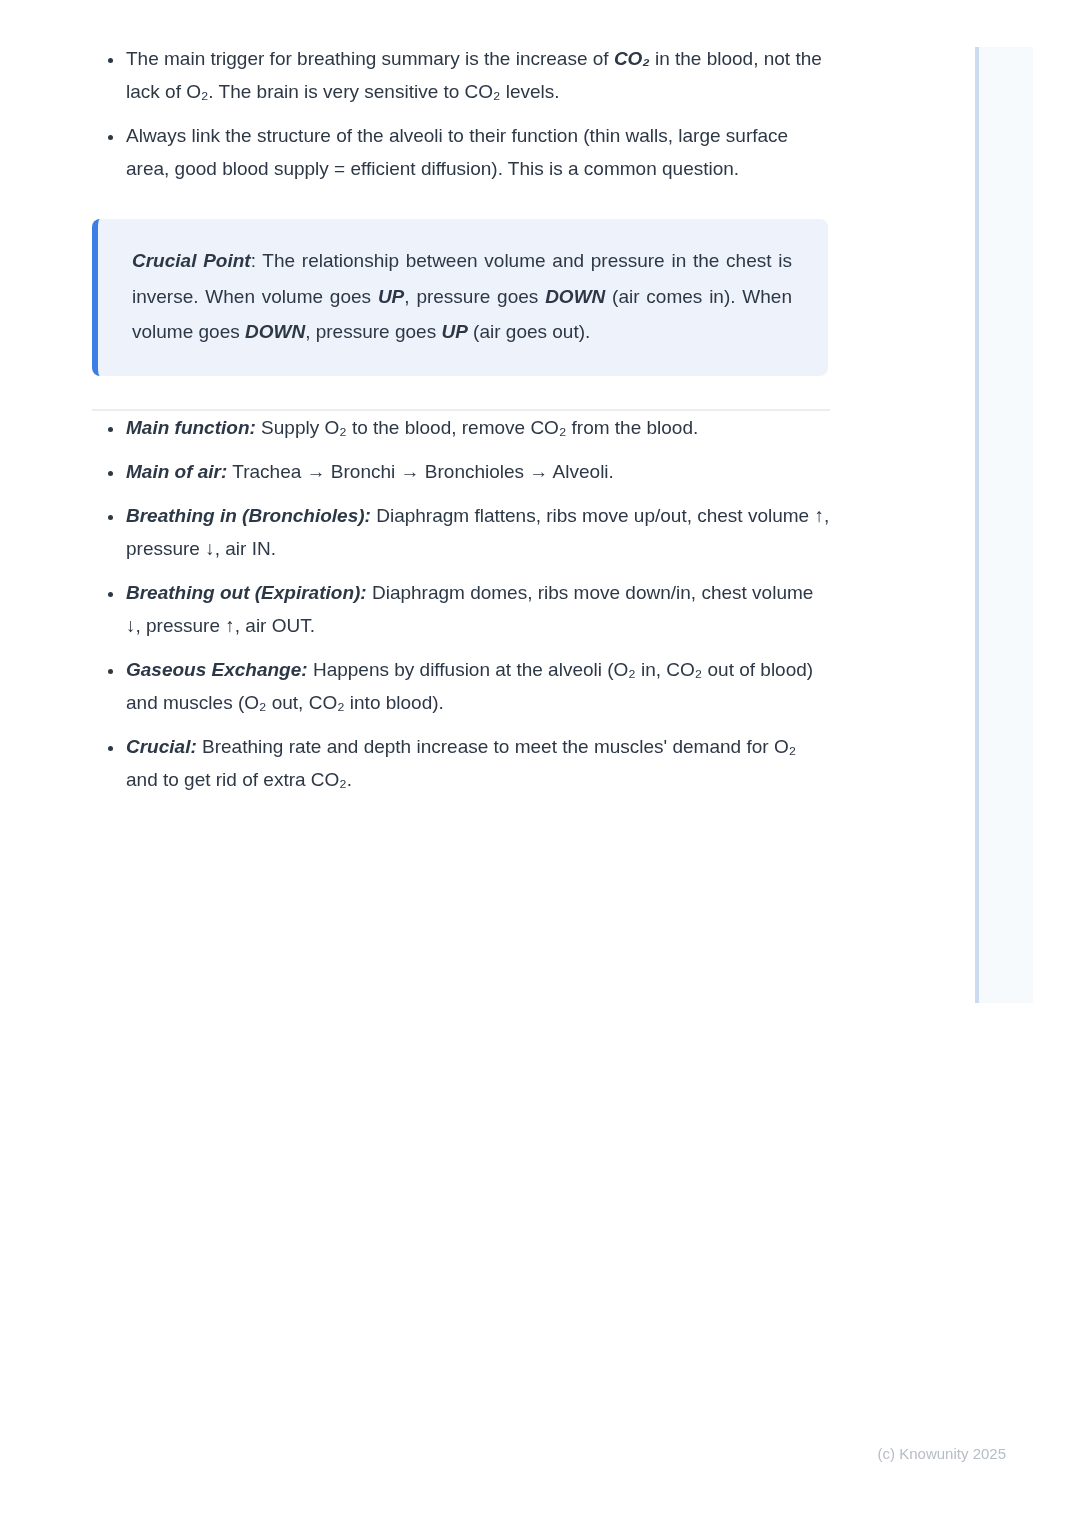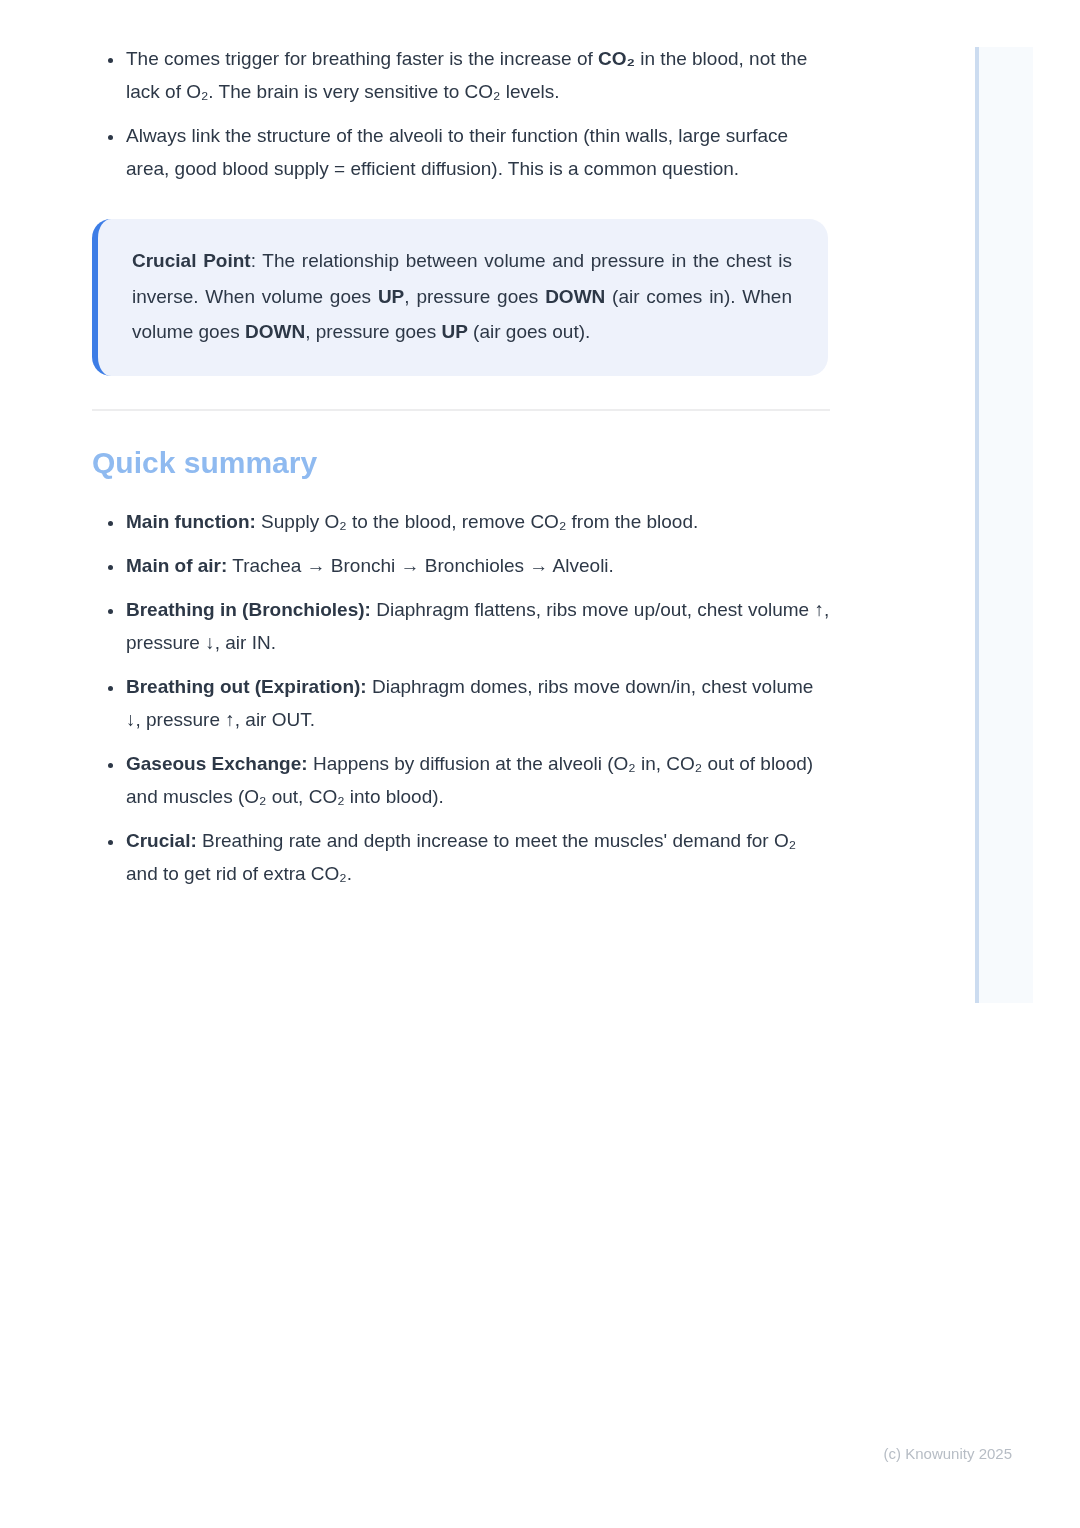--- a/index.html
+++ b/index.html
@@ -24,26 +24,26 @@
     margin: 0;
     padding-left: 32px;
   }
   ul.bullet-list li {
     font-size: 19px;
     line-height: 33px;
     margin-bottom: 11px;
     padding-left: 2px;
   }
   ul.bullet-list li::marker { font-size: 15px; }
-  .b { font-weight: bold; }
+  .b { font-weight: bold; font-style: italic; }
   .callout {
     margin-top: 34px;
     background: #eef2fb;
     border-left: 6px solid #3d7de6;
-    border-radius: 19px;
+    border-radius: 8px;
     padding: 24px 36px 26px 34px;
     width: 736px;
   }
   .callout p {
     margin: 0;
     font-size: 19px;
     line-height: 35.5px;
     text-align: justify;
   }
   hr.divider {
@@ -63,43 +63,42 @@
     position: absolute;
     left: 975px;
     top: 47px;
     width: 58px;
     height: 956px;
     background: #f7fafd;
     border-left: 4px solid #ccdcf0;
   }
   footer.footer {
     position: absolute;
-    right: 68px;
+    right: 74px;
     bottom: 66px;
     font-size: 15px;
     color: #b7bdc5;
   }
 </style>
 </head>
 <body>
 
 <main class="content">
 
   <ul class="bullet-list top-notes">
-    <li><span class="rich"><span>The comes trigger for breathing faster is the increase of </span><span class="b">CO₂</span><span> in the blood, not the lack of O₂. The brain is very sensitive to CO₂ levels.</span></span></li>
+    <li><span class="rich"><span>The main trigger for breathing summary is the increase of </span><span class="b">CO₂</span><span> in the blood, not the lack of O₂. The brain is very sensitive to CO₂ levels.</span></span></li>
     <li><span class="rich"><span>Always link the structure of the alveoli to their function (thin walls, large surface area, good blood supply = efficient diffusion). This is a common question.</span></span></li>
   </ul>
 
   <aside class="callout">
     <p class="rich"><span class="b">Crucial Point</span><span>: The relationship between volume and pressure in the chest is inverse. When volume goes </span><span class="b">UP</span><span>, pressure goes </span><span class="b">DOWN</span><span> (air comes in). When volume goes </span><span class="b">DOWN</span><span>, pressure goes </span><span class="b">UP</span><span> (air goes out).</span></p>
   </aside>
 
   <hr class="divider">
 
-  <h2 class="section-heading">Quick summary</h2>
 
   <ul class="bullet-list summary-list">
     <li><span class="rich"><span class="b">Main function:</span><span> Supply O₂ to the blood, remove CO₂ from the blood.</span></span></li>
     <li><span class="rich"><span class="b">Main of air:</span><span> Trachea → Bronchi → Bronchioles → Alveoli.</span></span></li>
     <li><span class="rich"><span class="b">Breathing in (Bronchioles):</span><span> Diaphragm flattens, ribs move up/out, chest volume ↑, pressure ↓, air IN.</span></span></li>
     <li><span class="rich"><span class="b">Breathing out (Expiration):</span><span> Diaphragm domes, ribs move down/in, chest volume ↓, pressure ↑, air OUT.</span></span></li>
     <li><span class="rich"><span class="b">Gaseous Exchange:</span><span> Happens by diffusion at the alveoli (O₂ in, CO₂ out of blood) and muscles (O₂ out, CO₂ into blood).</span></span></li>
     <li><span class="rich"><span class="b">Crucial:</span><span> Breathing rate and depth increase to meet the muscles' demand for O₂ and to get rid of extra CO₂.</span></span></li>
   </ul>
 

